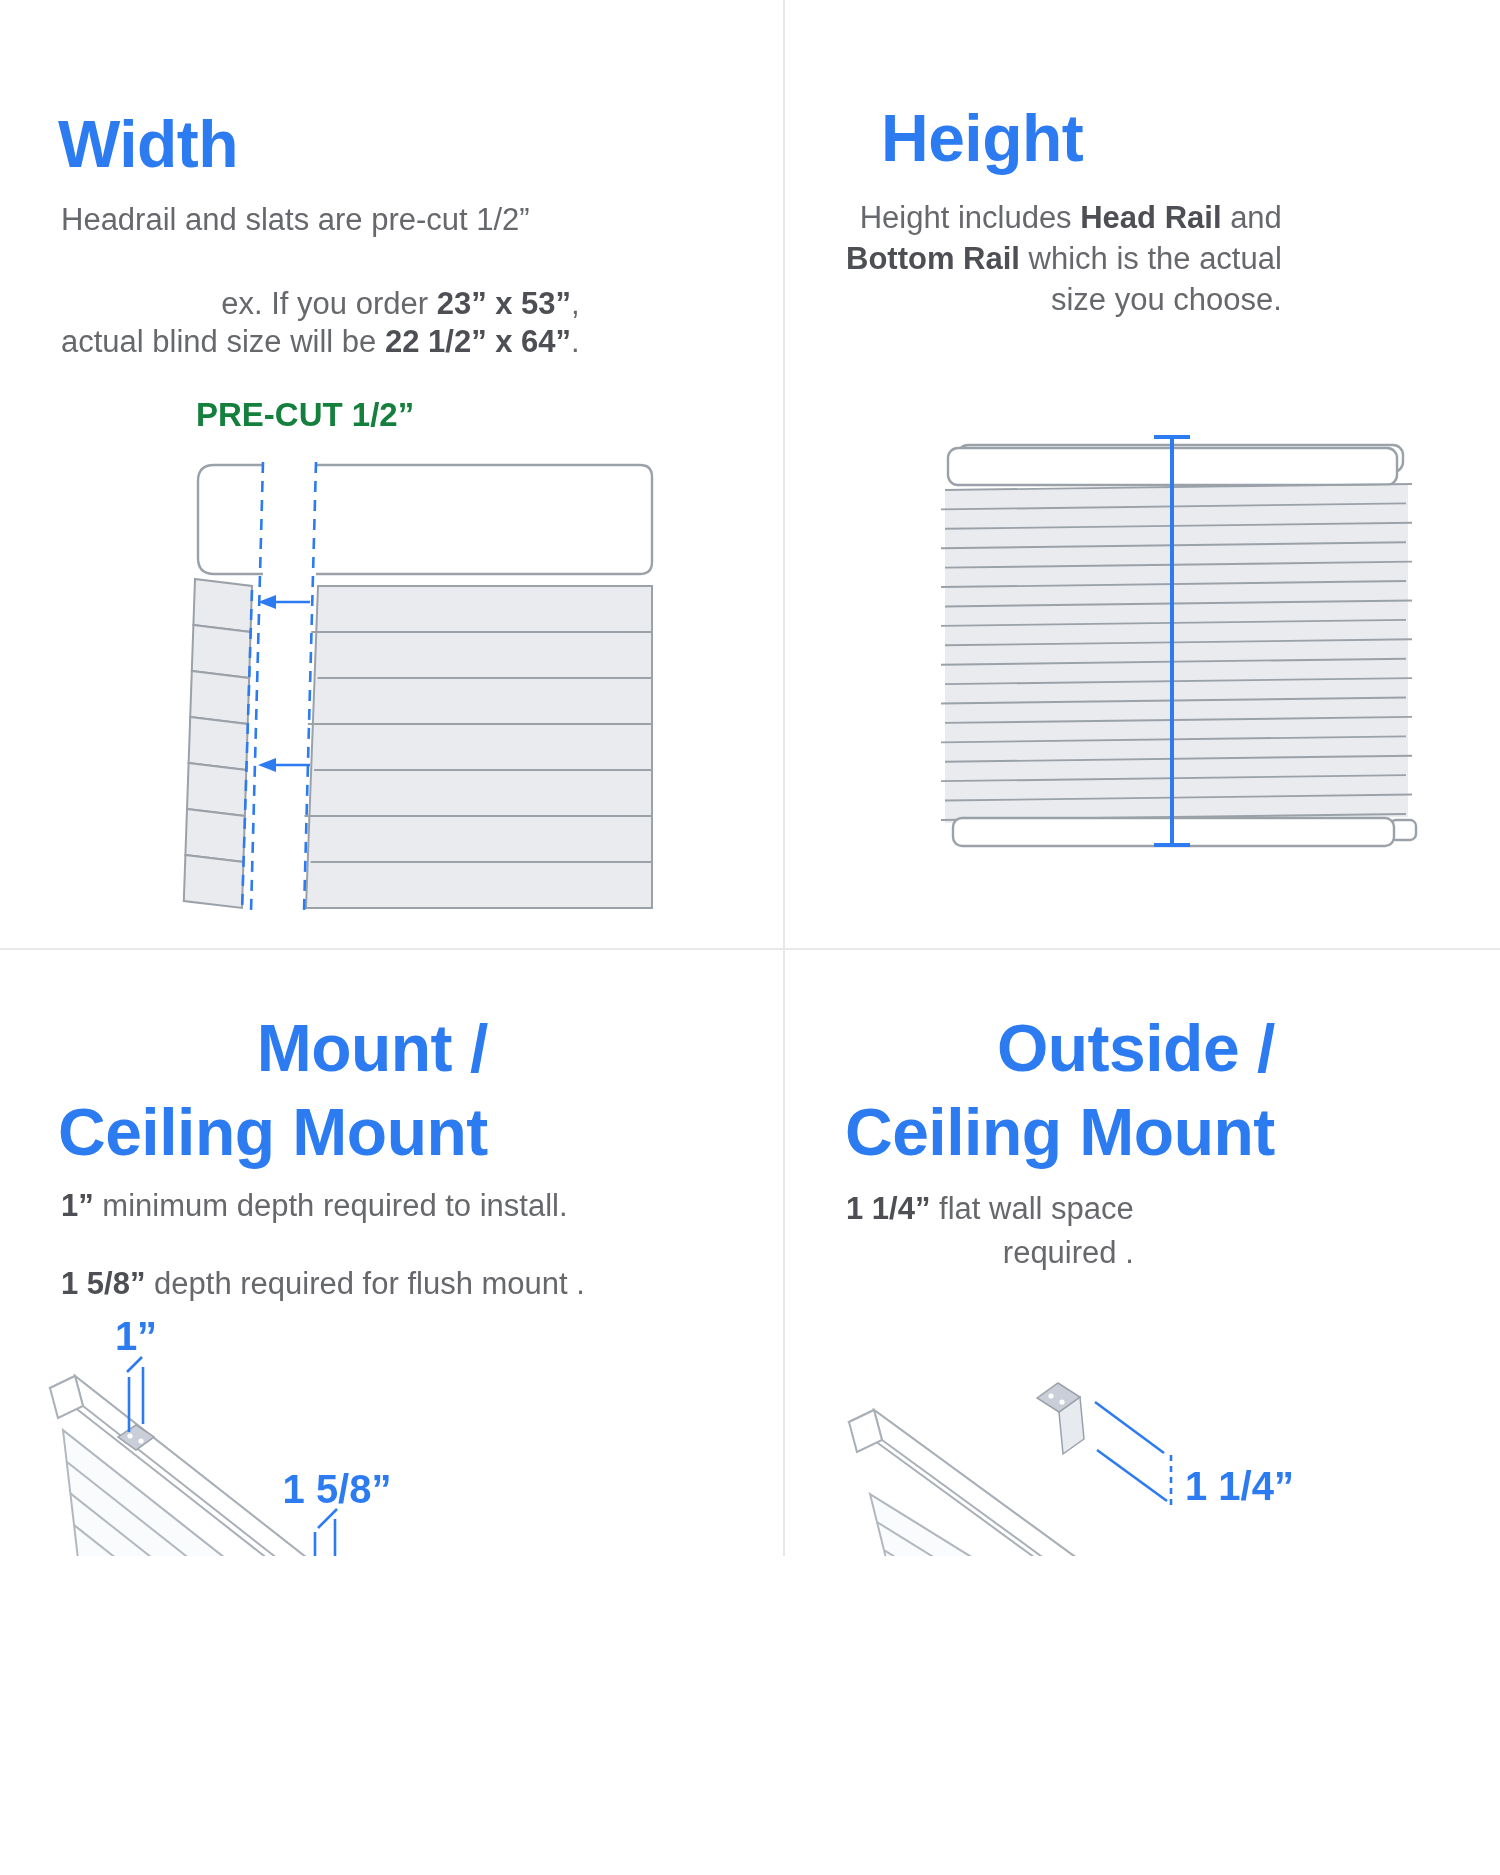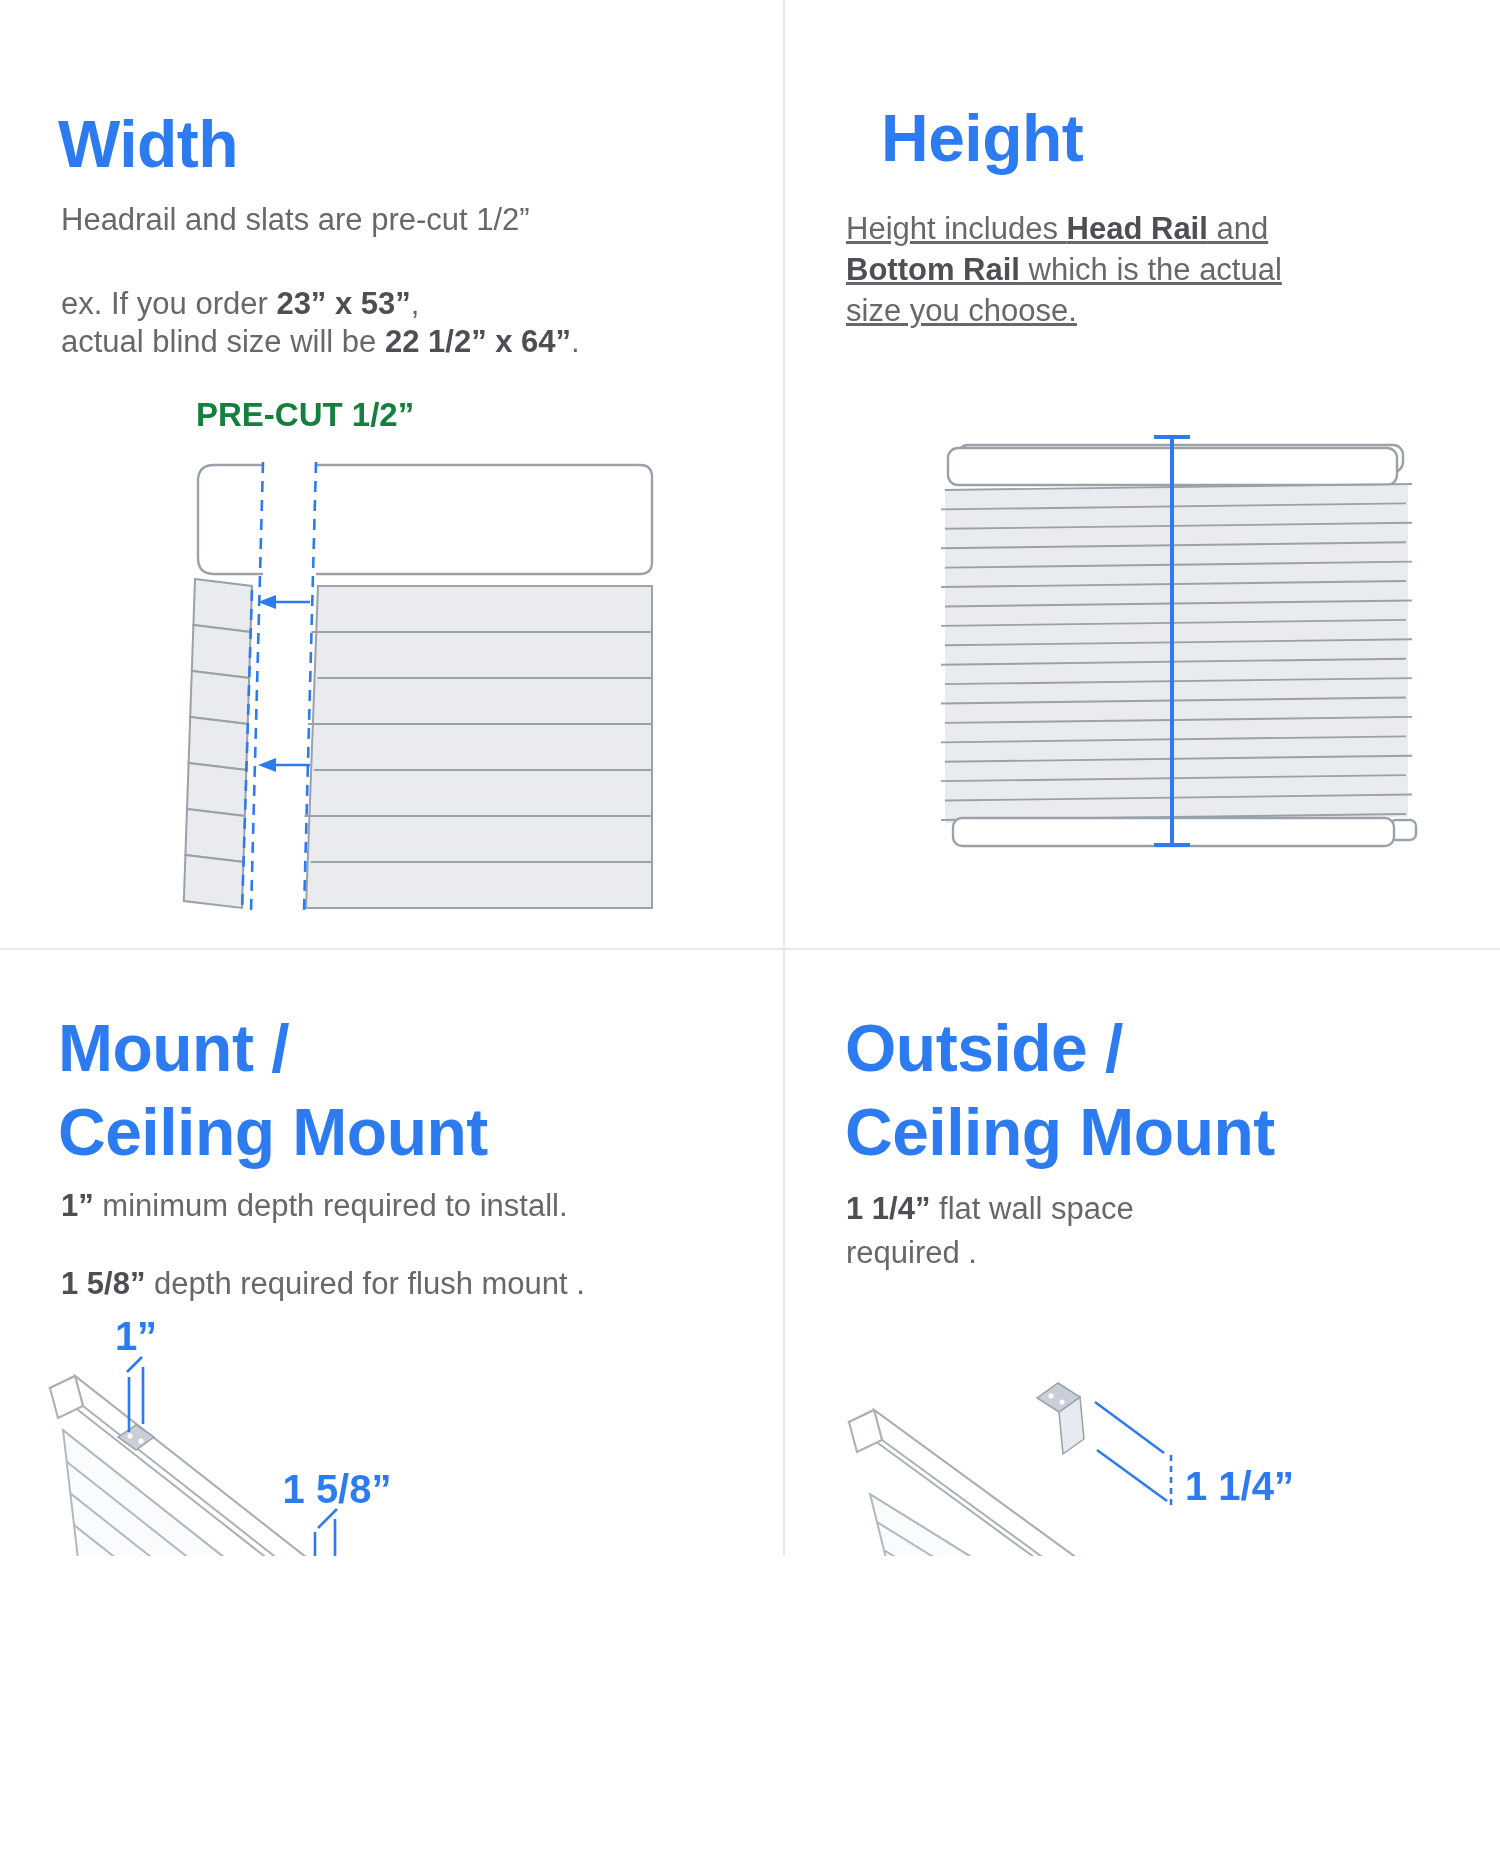--- a/index.html
+++ b/index.html
@@ -1,17 +1,17 @@
 <!DOCTYPE html>
 <html><head>
 <meta charset="utf-8">
 <style>
   html,body{margin:0;padding:0;background:#fff;}
   #canvas{position:relative;width:1500px;height:1556px;background:#ffffff;overflow:hidden;
-          font-family:"Liberation Sans", sans-serif;}
+          font-family:"Liberation Sans", sans-serif;text-align:right;}
   .divider-v{position:absolute;left:783px;top:0;width:2px;height:1875px;background:#e7e8ea;}
   .divider-h{position:absolute;left:0;top:948px;width:1500px;height:2px;background:#e7e8ea;}
   h1{position:absolute;margin:0;font-size:66px;line-height:84px;font-weight:700;color:#2d7bf0;letter-spacing:-0.5px;}
   .body{position:absolute;margin:1px;font-size:31px;line-height:38px;color:#66686c;}
   .body b{color:#4d4f54;font-weight:700;}
   .precut{position:absolute;font-size:33px;font-weight:700;color:#15803d;}
   svg{position:absolute;overflow:hidden;}
   svg text{font-family:"Liberation Sans", sans-serif;font-weight:700;fill:#2d7bf0;}
   .railfill{fill:#ffffff;stroke:#9aa1a9;stroke-width:2.4;}
   .slatfill{fill:#e9ebee;stroke:#9aa1a9;stroke-width:2;}
@@ -82,21 +82,21 @@
       </g>
       <g>
         <line class="bluethin" x1="160" y1="315" x2="126" y2="315"></line>
         <polygon class="bluefill" points="108,315 126,308 126,322"></polygon>
       </g>
     </svg>
   </section>
 
   <section>
     <h1 style="left:845px;top:96px;margin-left:36px;">Height</h1>
-    <p class="body" style="left:845px;top:207px;line-height:41px;text-decoration:underline;">
+    <p class="body" style="left:845px;top:196px;line-height:41px;">
       <span>Height includes </span><b>Head Rail</b><span> and</span><br>
       <b>Bottom Rail</b><span> which is the actual</span><br>
       <span>size you choose.</span>
     </p>
 
     <svg style="left:935px;top:425px;" width="495" height="435" viewBox="0 0 495 435">
       <rect class="railfill" x="23" y="20" width="445" height="27" rx="10"></rect>
       <rect class="railfill" x="13" y="23" width="449" height="37" rx="10"></rect>
       <polygon class="slatfill" style="stroke:none" points="10,66 473,60 473,392 10,398"></polygon>
       <g id="h-slatlines">

